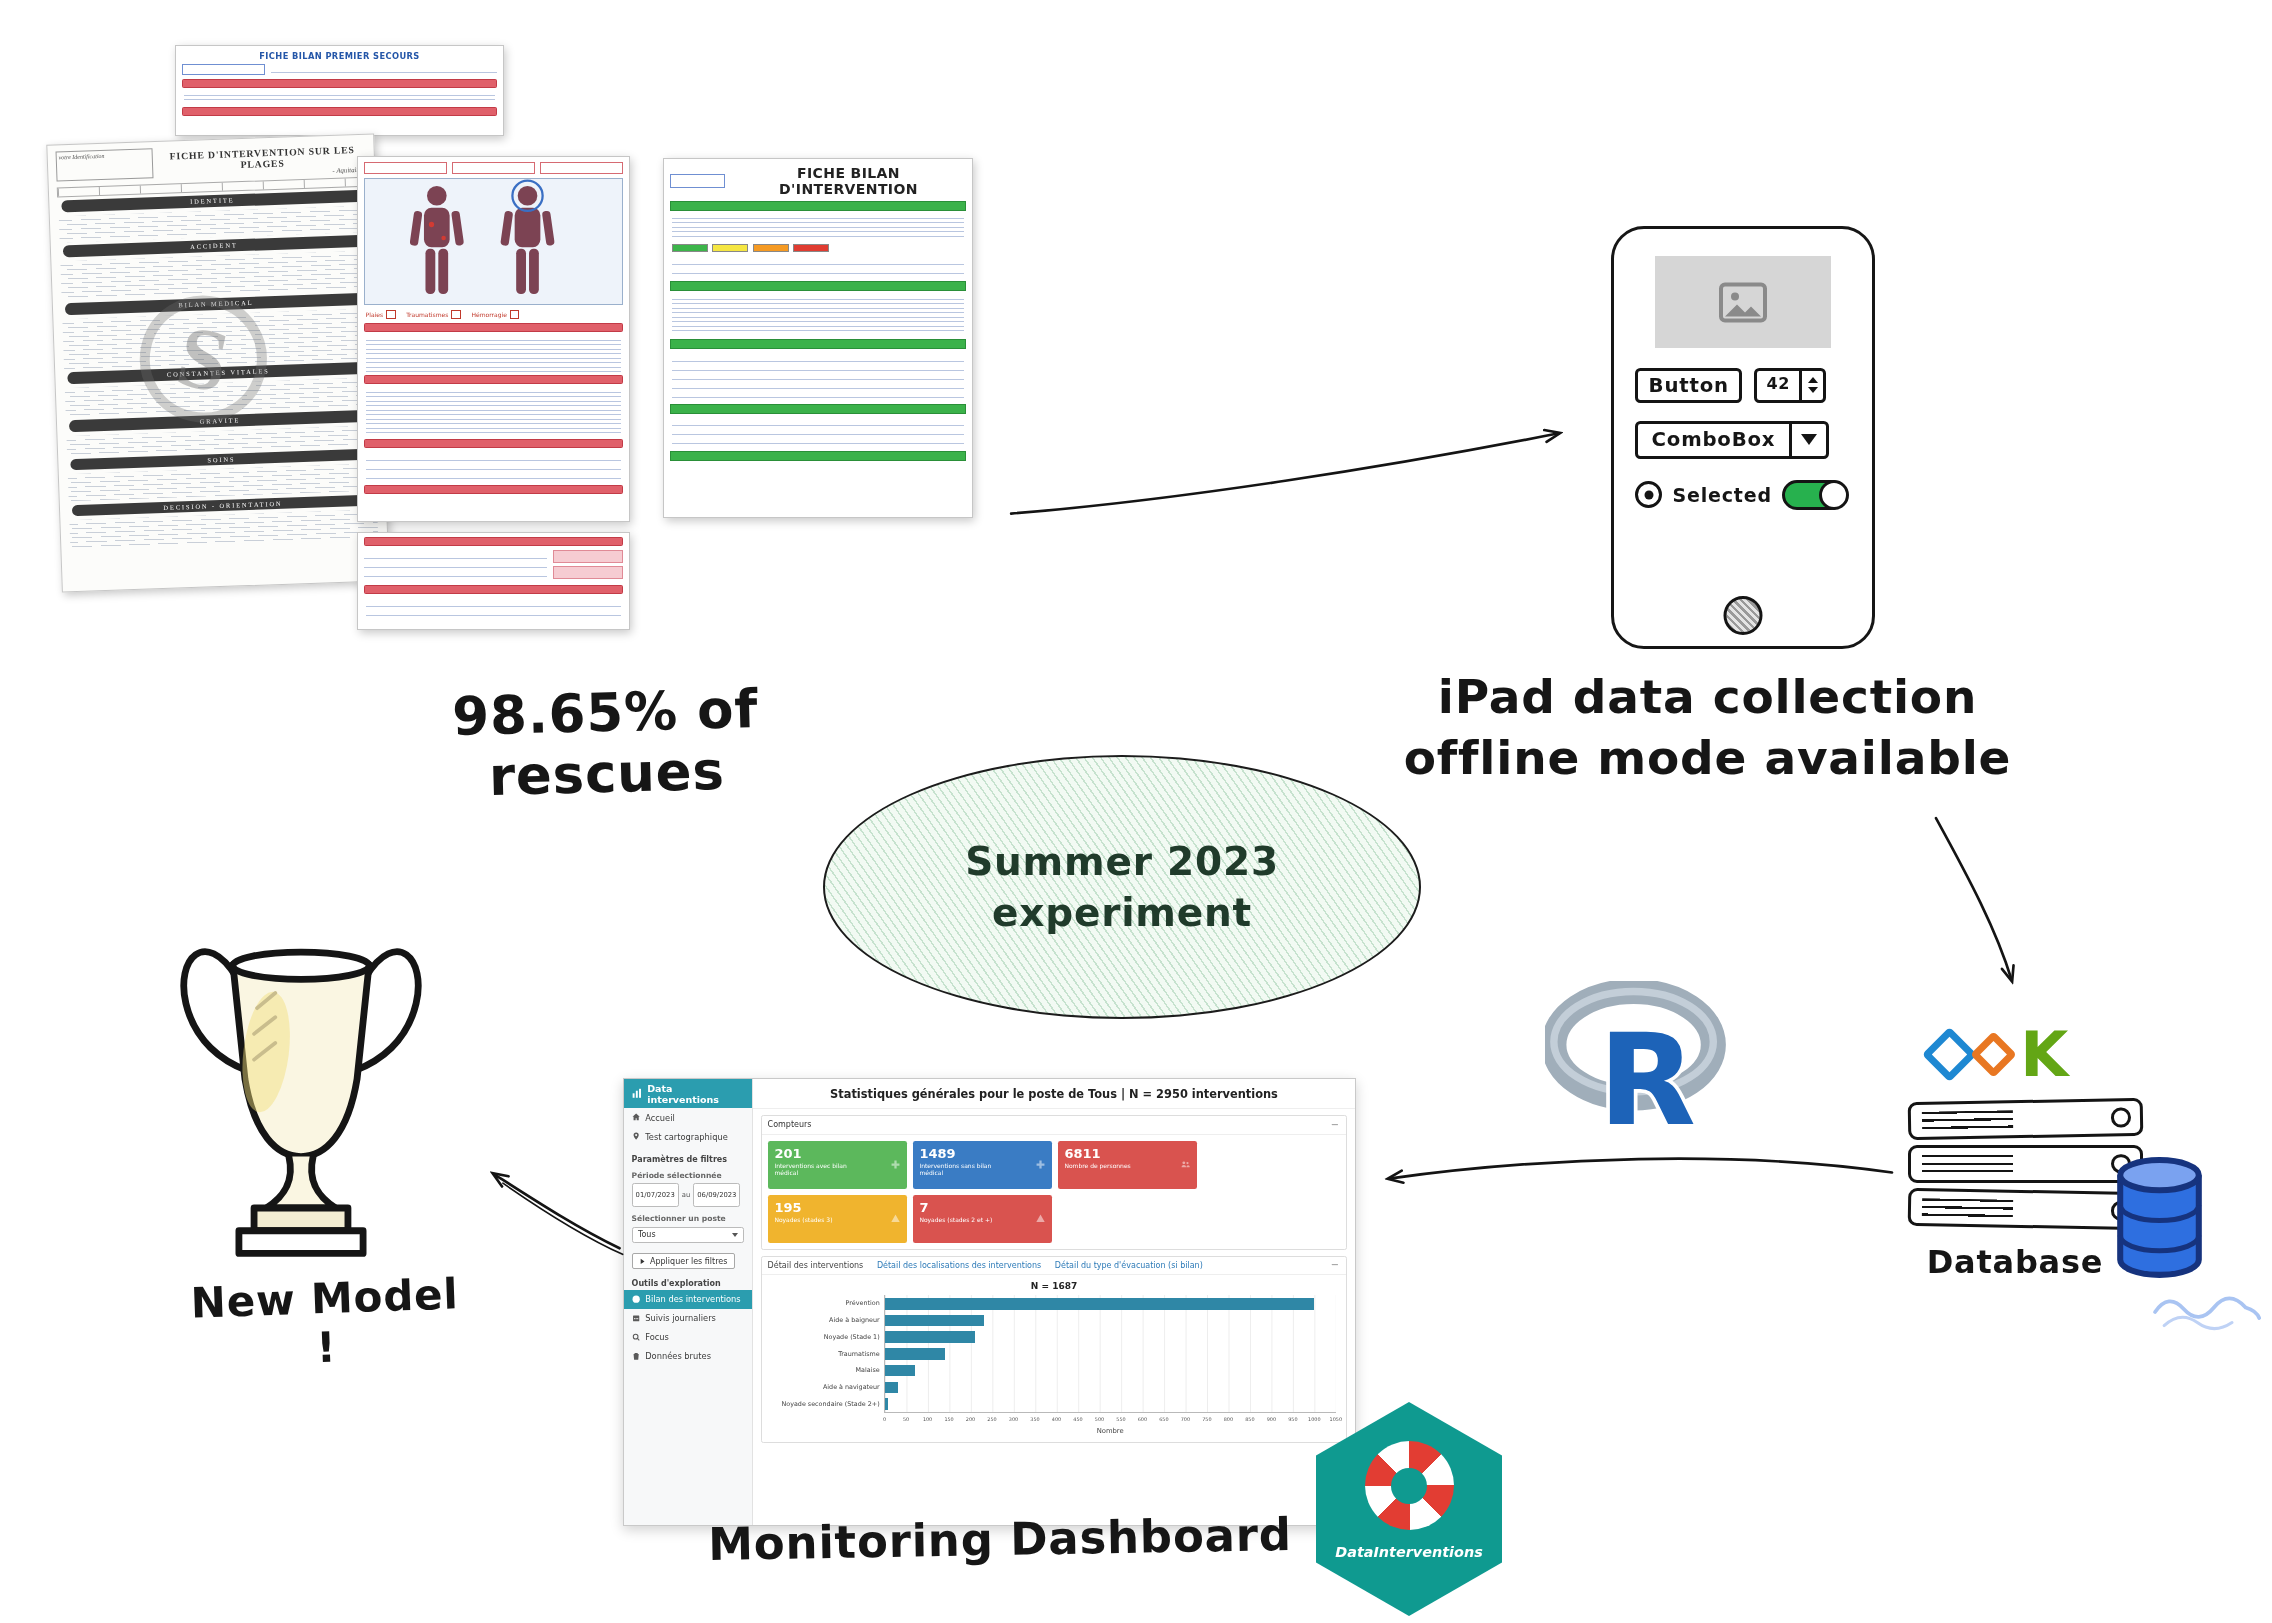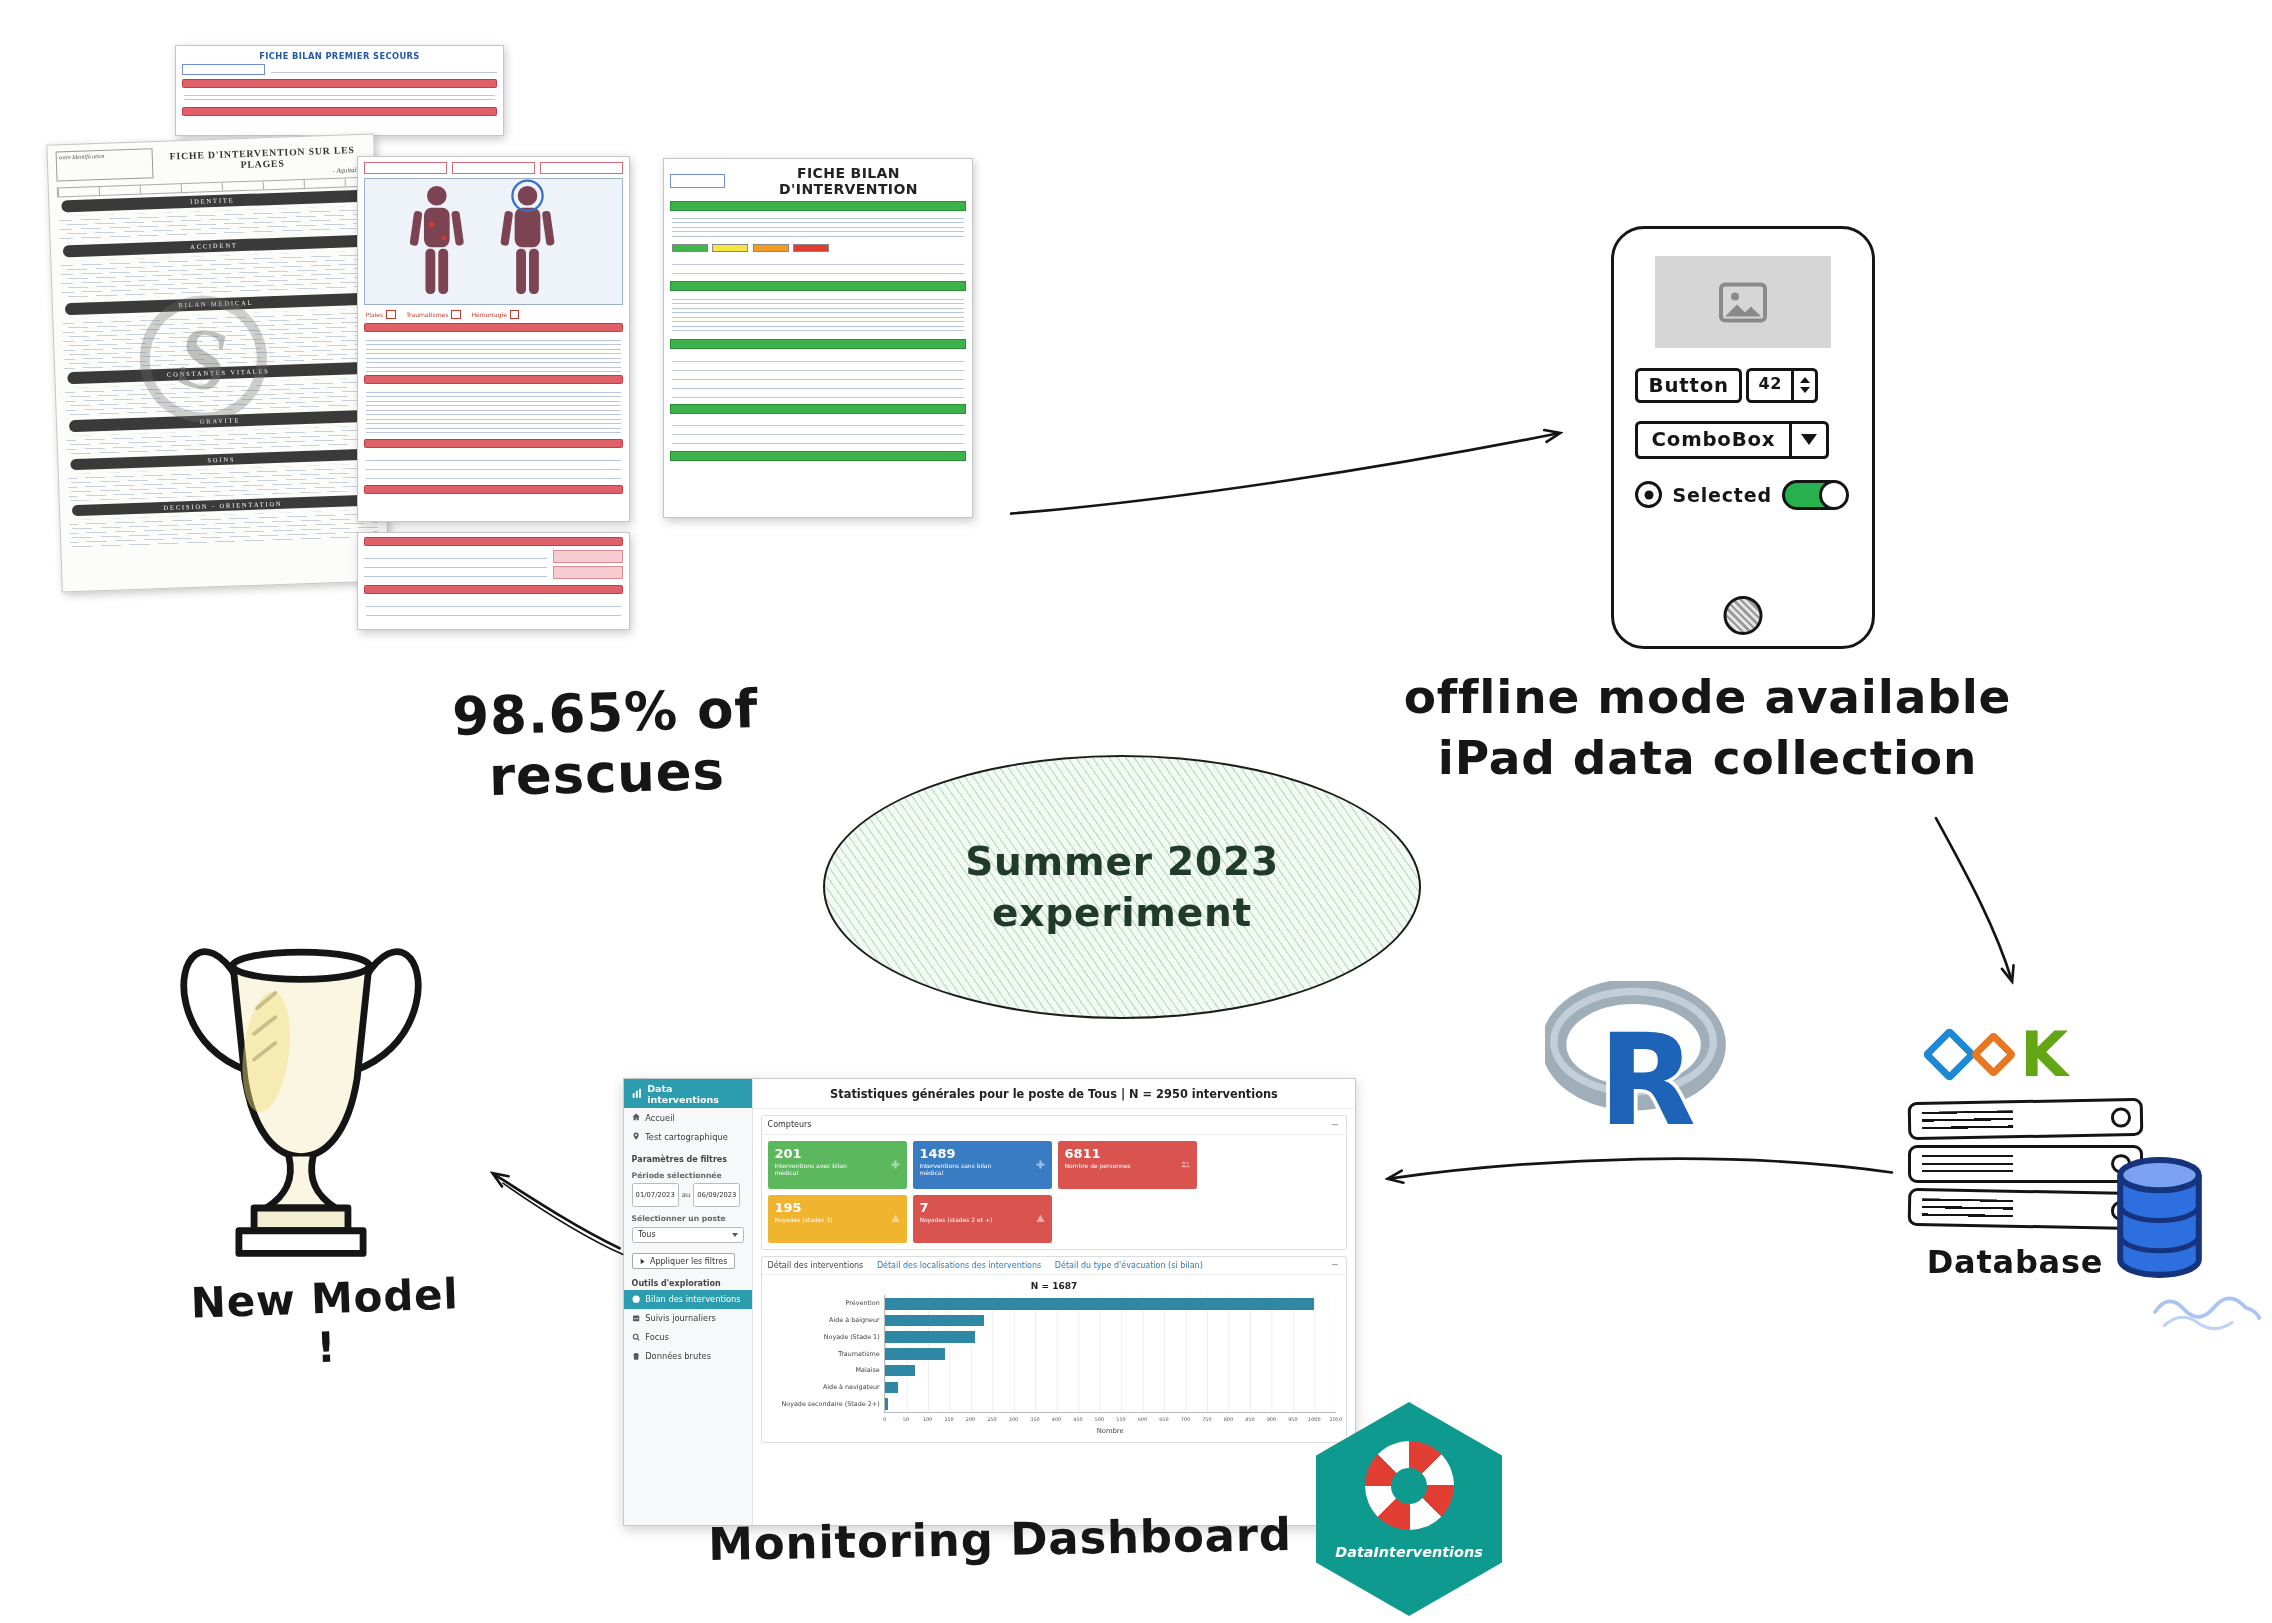--- a/index.html
+++ b/index.html
@@ -61,21 +61,21 @@
   .txt-rescues{left:326px;top:682px;width:560px;font-size:53px;text-align:center;transform:rotate(-1.5deg);z-index:3}
   .txt-ipad{left:1393px;top:666px;width:629px;text-align:center;font-size:47px;line-height:1.3;z-index:3}
   .txt-db{left:1905px;top:1243px;width:220px;text-align:center;font-size:32px;z-index:3}
   .txt-monitoring{left:697px;top:1513px;width:606px;font-size:45px;text-align:center;transform:rotate(-1deg);z-index:6}
   .txt-newmodel{left:178px;top:1274px;width:295px;font-size:42px;text-align:center;transform:rotate(-2deg);z-index:3}
 
   
   .ipad{left:1611px;top:226px;width:264px;height:423px;border:3.8px solid #161616;border-radius:33px;z-index:2;background:#fff}
   .ipad-img{margin:27px auto 0;width:176px;height:92px;background:#d6d6d6;display:flex;align-items:center;justify-content:center;color:#8a8a8a}
   .ipad-img .icn{width:48px;height:41px}
-  .ipad-row1{margin:19.7px 21px 0;display:flex;gap:4px;align-items:stretch}
+  .ipad-row1{margin:19.7px 21px 0;display:flex;gap:12px;align-items:stretch}
   .ipad-btn{border:3px solid #141414;border-radius:5.3px;padding:3px 10.6px;font-size:19.7px}
   .ipad-stepper{display:flex;border:3px solid #141414;border-radius:5.3px;overflow:hidden}
   .ipad-stepper .num{padding:3px 9px;font-size:16px}
   .spin{border-left:3px solid #141414;display:flex;flex-direction:column;justify-content:center;gap:3.8px;padding:3px 5.3px}
   .tri-up{width:0;height:0;border-left:5.3px solid transparent;border-right:5.3px solid transparent;border-bottom:6.8px solid #141414}
   .tri-dn{width:0;height:0;border-left:5.3px solid transparent;border-right:5.3px solid transparent;border-top:6.8px solid #141414}
   .ipad-combo{margin:18px 21px 0;display:flex;align-items:stretch;border:3px solid #141414;border-radius:5.3px;width:fit-content}
   .ipad-combo .cb-text{padding:4.5px 13.6px;font-size:19.7px}
   .combo-caret{border-left:3px solid #141414;display:flex;align-items:center;padding:4.5px 9px}
   .tri-big{width:0;height:0;border-left:8.3px solid transparent;border-right:8.3px solid transparent;border-top:11.4px solid #141414}
@@ -346,22 +346,22 @@
       <span class="cam"></span>
       <span class="tg-label hand">Selected</span>
       <span class="toggle">
           <span class="knob"></span>
         </span>
     </div>
     <div class="ipad-home"></div>
   </div>
 
   <div class="abs hand txt-ipad">
+    <div>iPad data collection</div>
     <div>offline mode available</div>
-    <div>iPad data collection</div>
   </div>
 
   <div class="ellipse abs">
     <div class="hand">Summer 2023</div>
     <div class="hand">experiment</div>
   </div>
 
   <div class="rlogo abs">
     <svg viewBox="0 0 128 100" width="189" height="151">
       <ellipse cx="60" cy="42" rx="54" ry="36" fill="none" stroke="#a0aeba" stroke-width="17"></ellipse>

